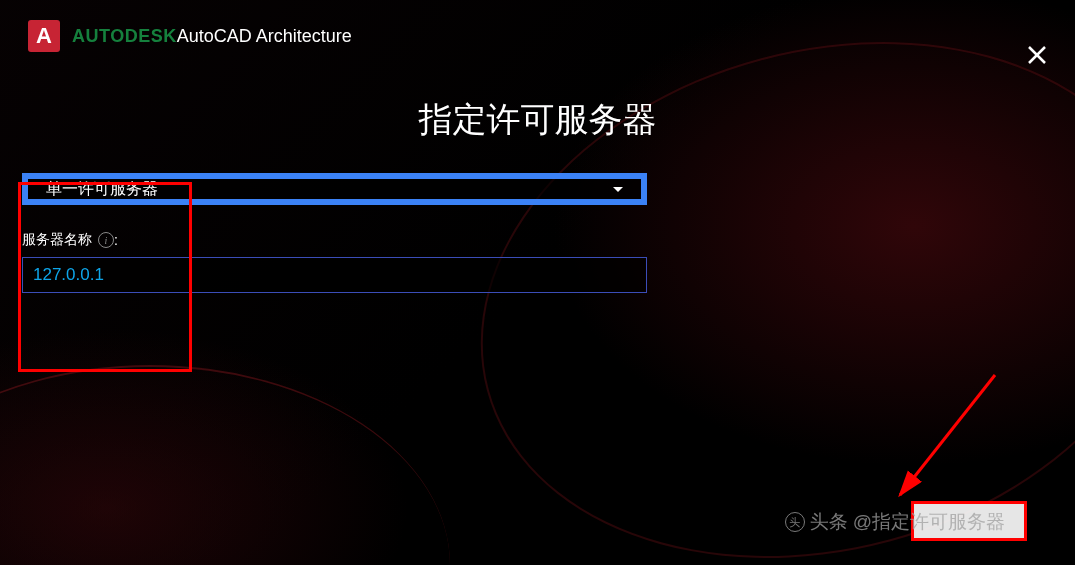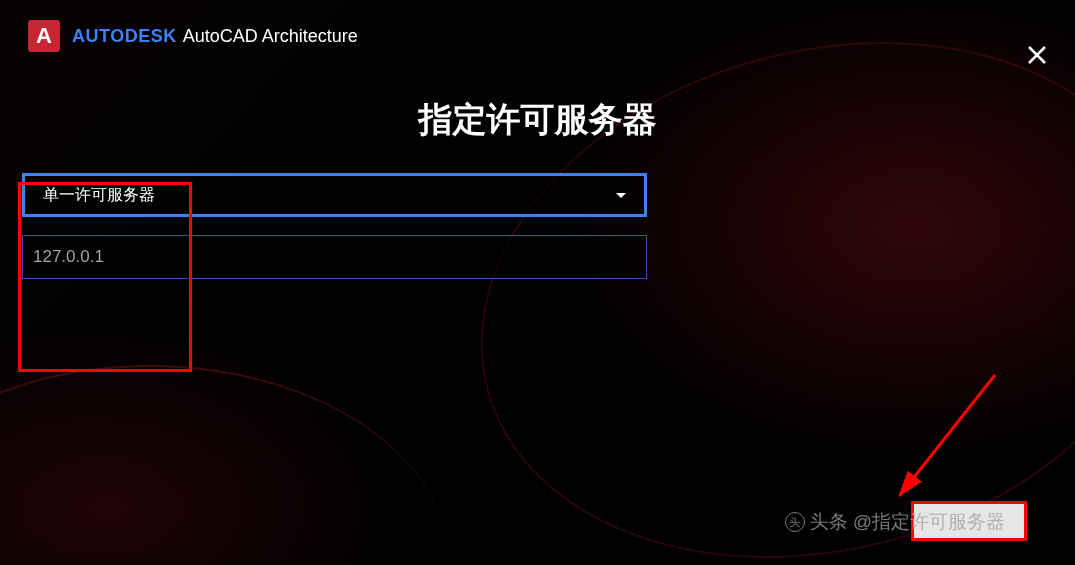--- a/index.html
+++ b/index.html
@@ -69,31 +69,31 @@
       font-weight: bold;
       font-size: 22px;
       display: flex;
       align-items: center;
       justify-content: center;
       border-radius: 3px;
       margin-right: 12px;
     }
     
     .brand-bold {
-      color: #3b82f6;
+      color: #15803d;
       font-weight: bold;
       font-size: 18px;
       letter-spacing: 0.5px;
     }
     
     .brand-product {
       color: #fff;
       font-weight: normal;
       font-size: 18px;
-      margin-left: 6px;
+      margin-left: 0;
     }
     
     .close-btn {
       position: absolute;
       right: 28px;
       top: 42px;
       color: #fff;
       font-size: 28px;
       cursor: pointer;
       z-index: 10;
@@ -103,21 +103,21 @@
     .content {
       position: relative;
       z-index: 5;
       padding: 0 22px;
     }
     
     .page-title {
       text-align: center;
       color: #fff;
       font-size: 34px;
-      font-weight: bold;
+      font-weight: normal;
       margin-top: 25px;
       margin-bottom: 30px;
       font-family: "SimSun", serif;
     }
     
     .form-section {
       border: 3px solid #ff0000;
       padding: 10px 8px 8px 8px;
       width: 174px;
       height: 190px;
@@ -146,47 +146,47 @@
       border-radius: 50%;
       font-size: 10px;
       color: #888;
       margin-left: 6px;
       font-style: italic;
       font-family: serif;
     }
     
     .dropdown {
       width: 625px;
-      height: 44px;
+      height: 32px;
       background: rgba(0, 0, 0, 0.6);
-      border: 3px solid #3b82f6;
+      border: 6px solid #3b82f6;
       color: #fff;
       display: flex;
       align-items: center;
       justify-content: space-between;
       padding: 0 18px;
       font-size: 16px;
       cursor: pointer;
-      margin-bottom: 18px;
+      margin-bottom: 26px;
     }
     
     .dropdown-arrow {
       width: 0;
       height: 0;
       border-left: 5px solid transparent;
       border-right: 5px solid transparent;
       border-top: 5px solid #fff;
     }
     
     .text-input {
       width: 625px;
-      height: 44px;
+      height: 36px;
       background: rgba(0, 0, 0, 0.6);
       border: 1px solid #3b4db8;
-      color: #a3a3a3;
+      color: #0ea5e9;
       padding: 0 10px;
       font-size: 17px;
       outline: none;
     }
     
     .form-group {
       margin-left: 0;
     }
     
     .arrow-annotation {
@@ -259,20 +259,25 @@
   <div class="form-section"></div>
 
   <div class="form-group">
     <div class="dropdown">
       <span>单一许可服务器</span>
       <span class="dropdown-arrow"></span>
     </div>
   </div>
 
   <div class="form-group">
+    <div class="field-label">
+      <span>服务器名称</span>
+      <span class="info-icon">i</span>
+      <span>:</span>
+    </div>
     <input type="text" class="text-input" value="127.0.0.1" style="">
   </div>
 </div>
 
 <svg class="arrow-annotation" width="150" height="160">
   <defs>
     <marker id="arrowhead" markerWidth="10" markerHeight="10" refX="8" refY="3" orient="auto">
       <polygon points="0 0, 9 3, 0 6" fill="#ff0000"></polygon>
     </marker>
   </defs>

